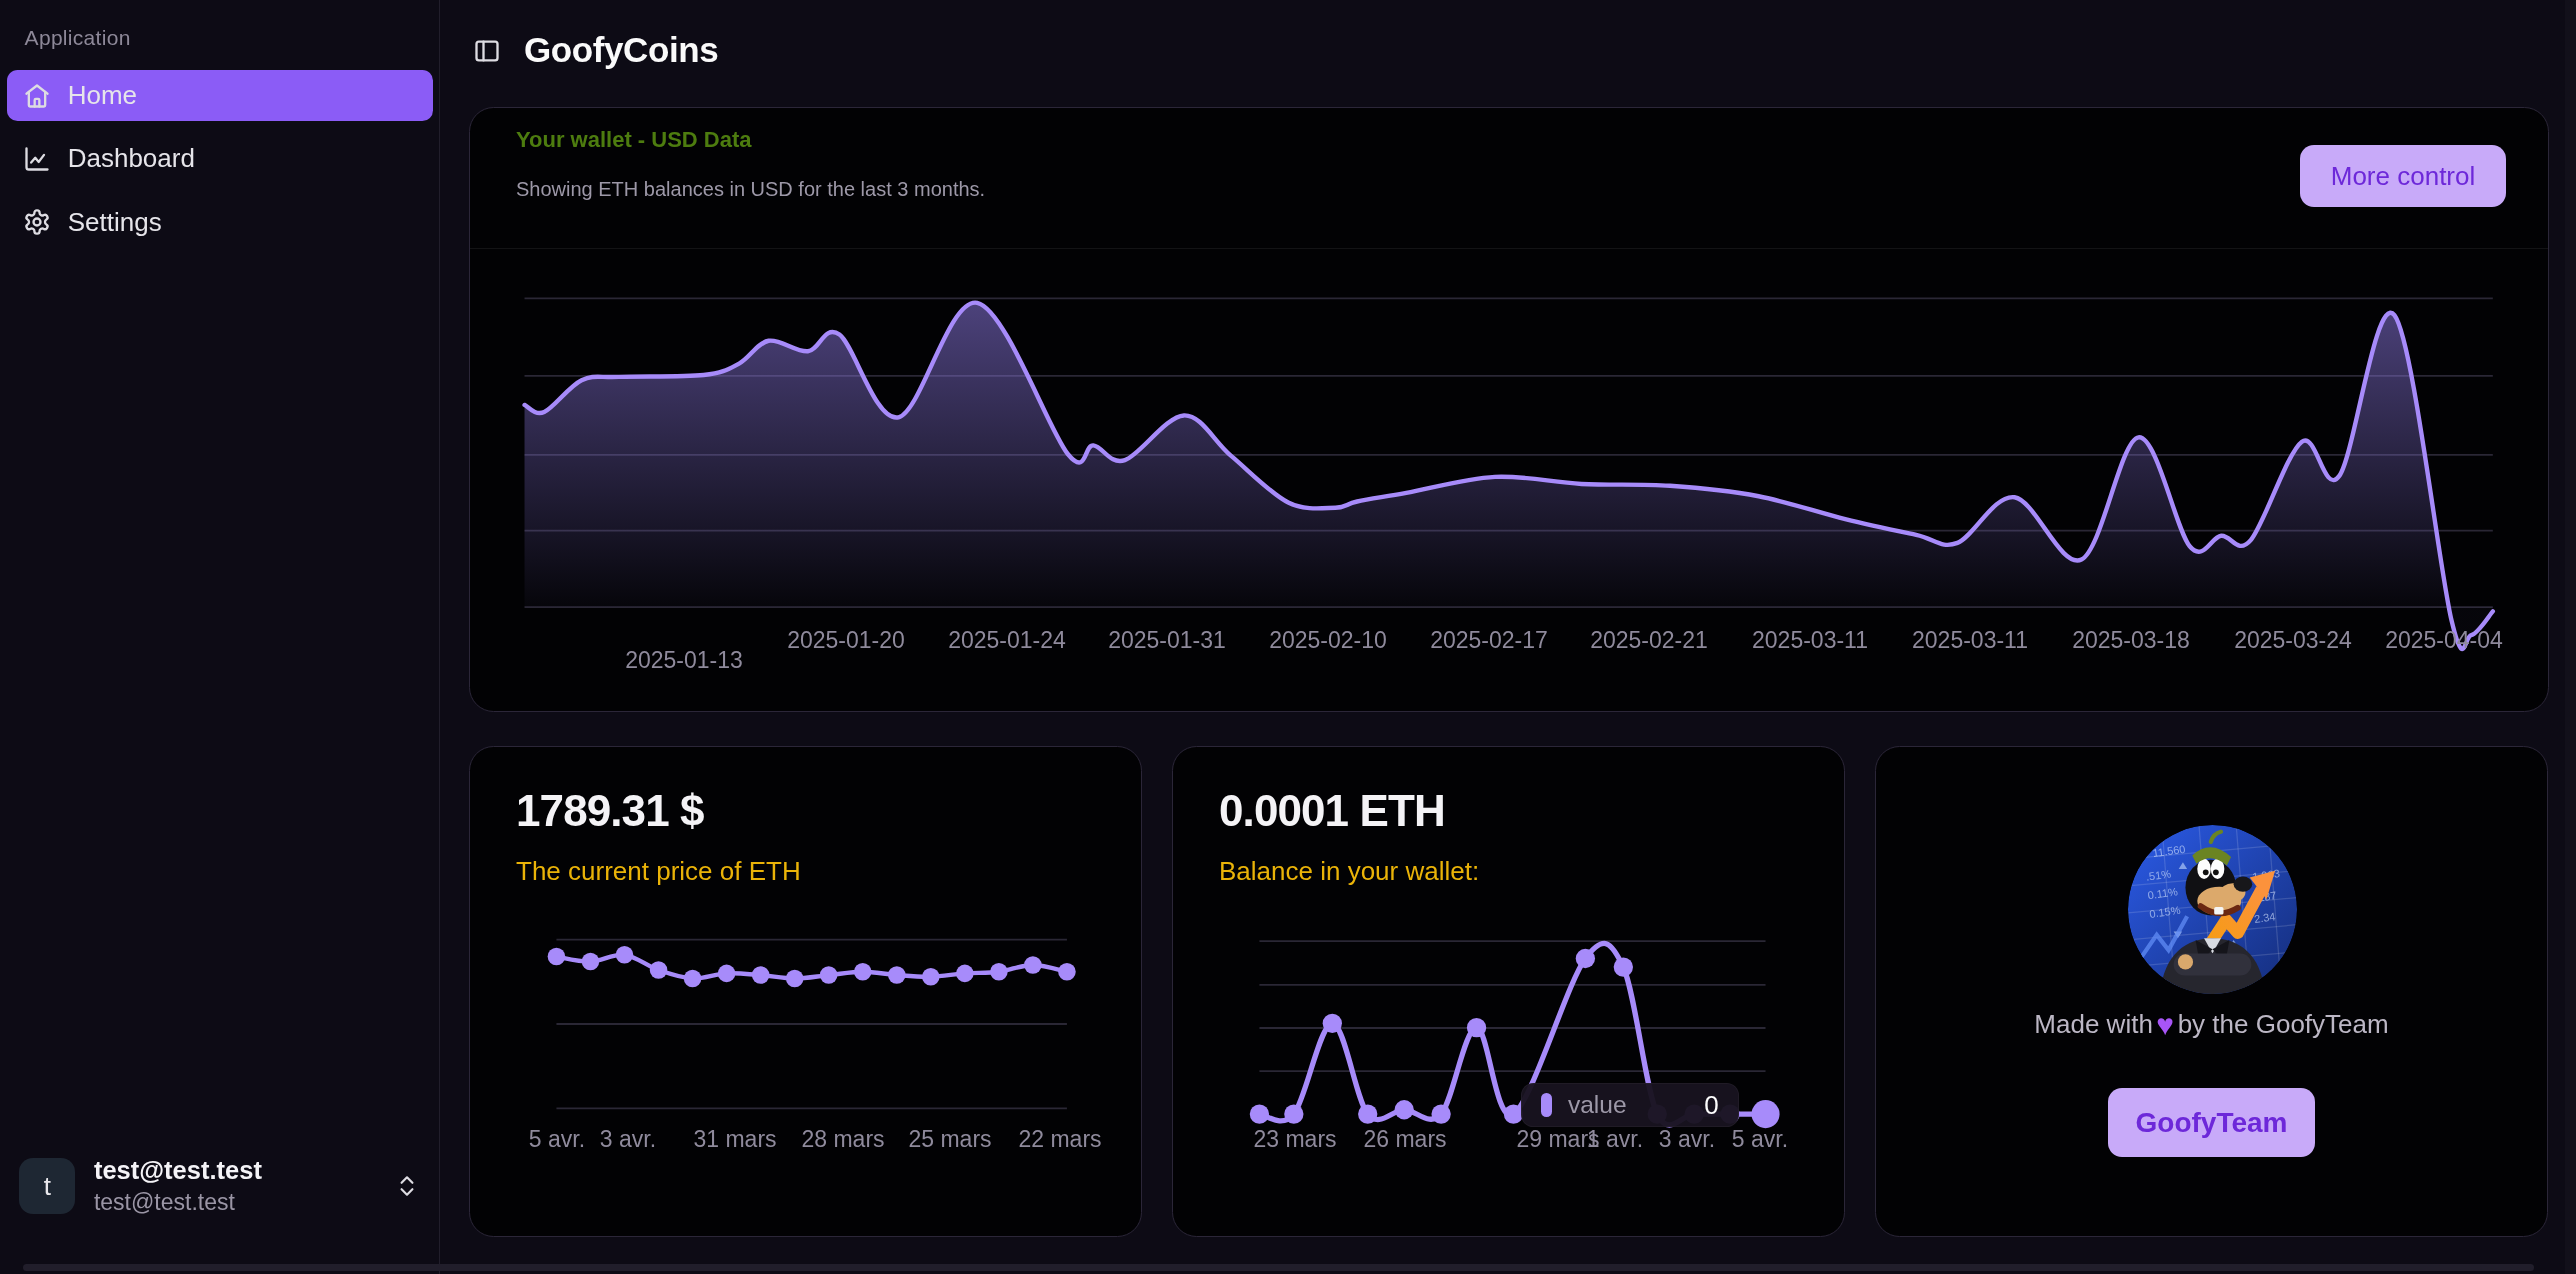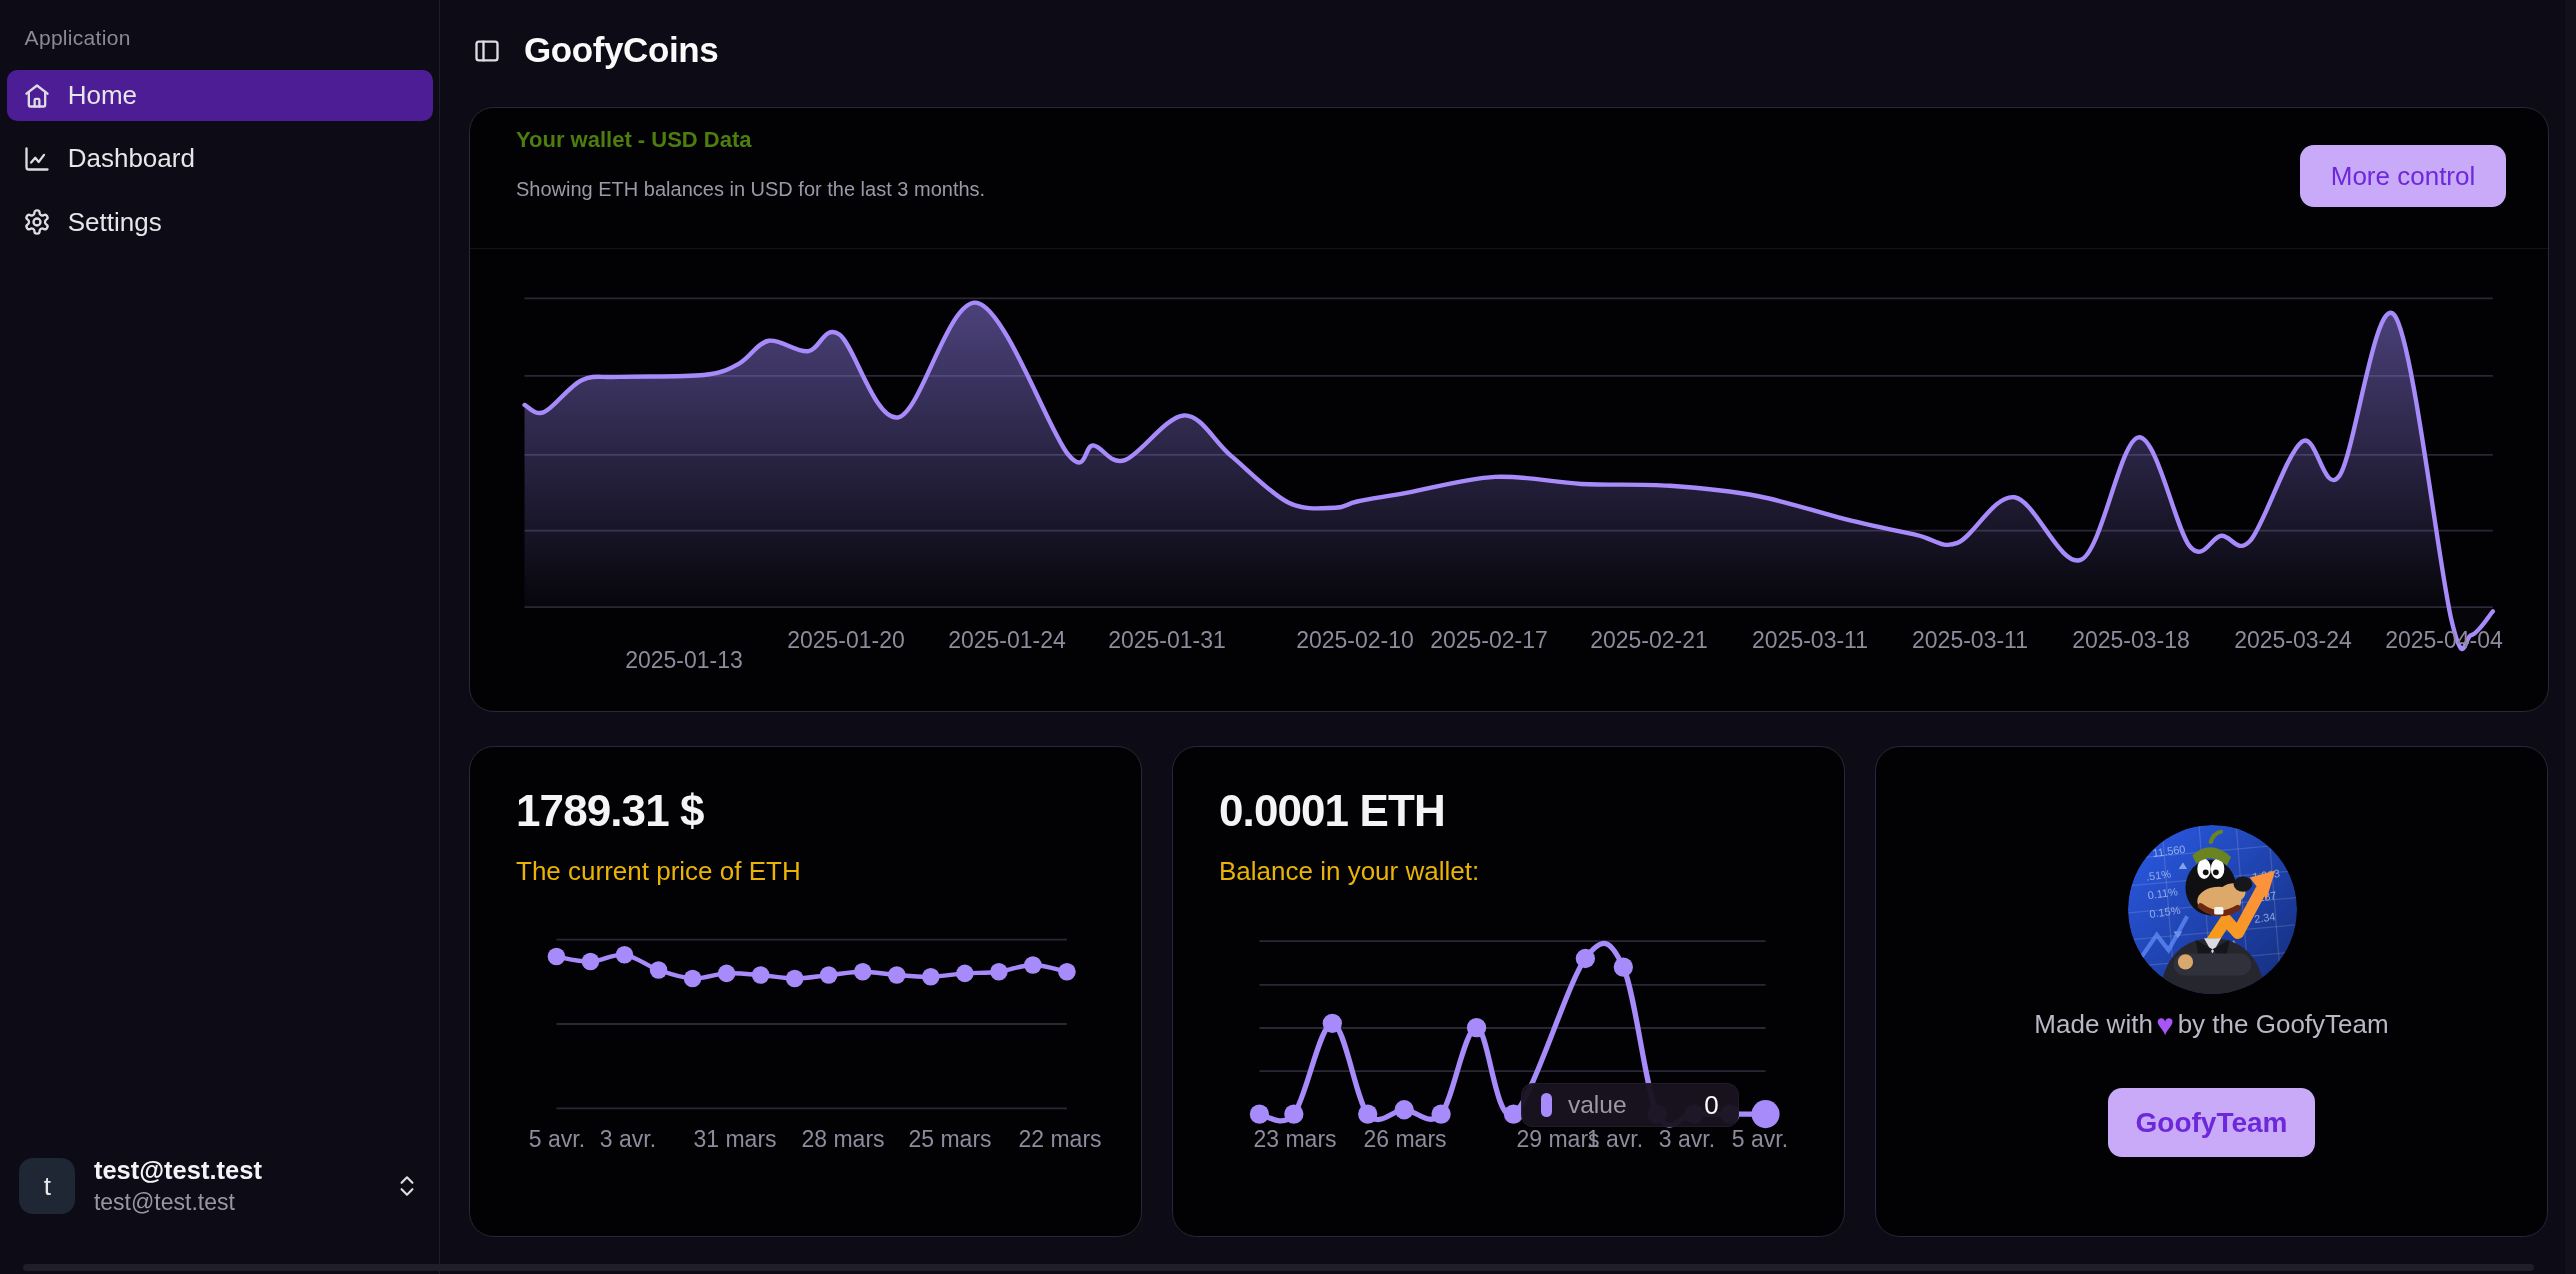--- a/index.html
+++ b/index.html
@@ -5,21 +5,21 @@
   html,body{margin:0;padding:0;background:#0d0b15;}
   .page{position:relative;width:2576px;height:1275px;background:#0d0b15;overflow:hidden;
         font-family:"Liberation Sans",sans-serif;color:#fafafa;}
   
   .sidebar{position:absolute;left:0;top:0;width:440px;height:1275px;background:#0d0b15;
            border-right:1.8px solid #211e2b;box-sizing:border-box;}
   .app-label{position:absolute;left:24.6px;top:26px;font-size:21px;color:#8d8898;letter-spacing:0.3px;}
   .nav{position:absolute;left:7px;top:70px;width:426px;display:flex;flex-direction:column;gap:12.3px;}
   .nav-item{display:flex;align-items:center;gap:16.7px;height:51px;border-radius:10.6px;
             padding:0 16px;font-size:26px;color:#e6e5ea;cursor:pointer;box-sizing:border-box;}
-  .nav-item.active{background:#4c1d95;}
+  .nav-item.active{background:#8b5cf6;}
   .icon-svg{width:28px;height:28px;stroke:#dddce2;stroke-width:2;fill:none;
             stroke-linecap:round;stroke-linejoin:round;flex:none;}
   .user{position:absolute;left:10.6px;top:1150px;width:418px;height:72px;display:flex;
         align-items:center;gap:18.5px;padding:0 8.8px;border-radius:12.3px;cursor:pointer;box-sizing:border-box;}
   .avatar{width:56px;height:56px;border-radius:14px;background:#1e2733;display:flex;
           align-items:center;justify-content:center;font-size:26px;color:#e8e7ec;flex:none;}
   .user-meta{display:flex;flex-direction:column;gap:4.4px;min-width:0;}
   .user-name{font-size:25.5px;font-weight:700;color:#f4f3f7;}
   .user-email{font-size:23px;color:#9a95a5;}
   .user .chev{margin-left:auto;width:26px;height:26px;}
@@ -269,21 +269,21 @@
   <div class="team-caption">
     <span>Made with</span><span class="heart">♥</span><span>by the GoofyTeam</span>
   </div>
   <button class="btn" id="team-btn">GoofyTeam</button>
 
   <div id="labels-layer">
       <span class="axis-label" style="left: 684px; top: 647px;">2025-01-13</span>
       <span class="axis-label" style="left: 846px; top: 627px;">2025-01-20</span>
       <span class="axis-label" style="left: 1007px; top: 627px;">2025-01-24</span>
       <span class="axis-label" style="left: 1167px; top: 627px;">2025-01-31</span>
-      <span class="axis-label" style="left: 1328px; top: 627px; margin-left: 27px;">2025-02-10</span>
+      <span class="axis-label" style="left: 1328px; top: 627px;">2025-02-10</span>
       <span class="axis-label" style="left: 1489px; top: 627px;">2025-02-17</span>
       <span class="axis-label" style="left: 1649px; top: 627px;">2025-02-21</span>
       <span class="axis-label" style="left: 1810px; top: 627px;">2025-03-11</span>
       <span class="axis-label" style="left: 1970px; top: 627px;">2025-03-11</span>
       <span class="axis-label" style="left: 2131px; top: 627px;">2025-03-18</span>
       <span class="axis-label" style="left: 2293px; top: 627px;">2025-03-24</span>
       <span class="axis-label" style="left: 2444px; top: 627px;">2025-04-04</span>
       <span class="axis-label" style="left: 557px; top: 1126px;">5 avr.</span>
       <span class="axis-label" style="left: 628px; top: 1126px;">3 avr.</span>
       <span class="axis-label" style="left: 735px; top: 1126px;">31 mars</span>

